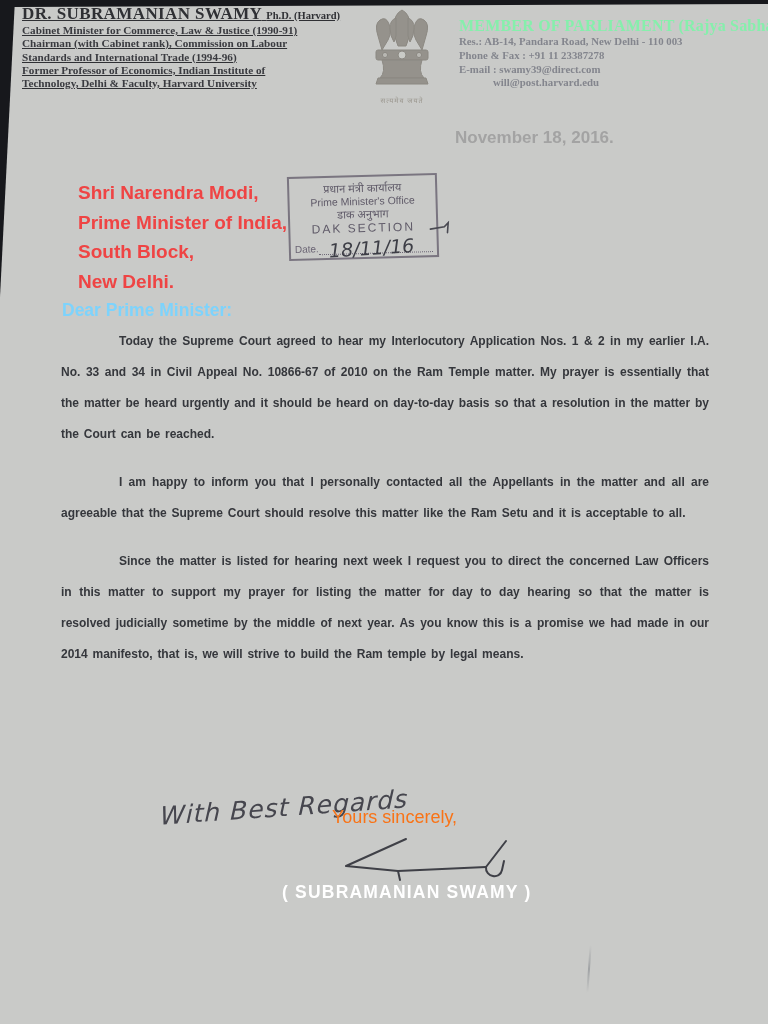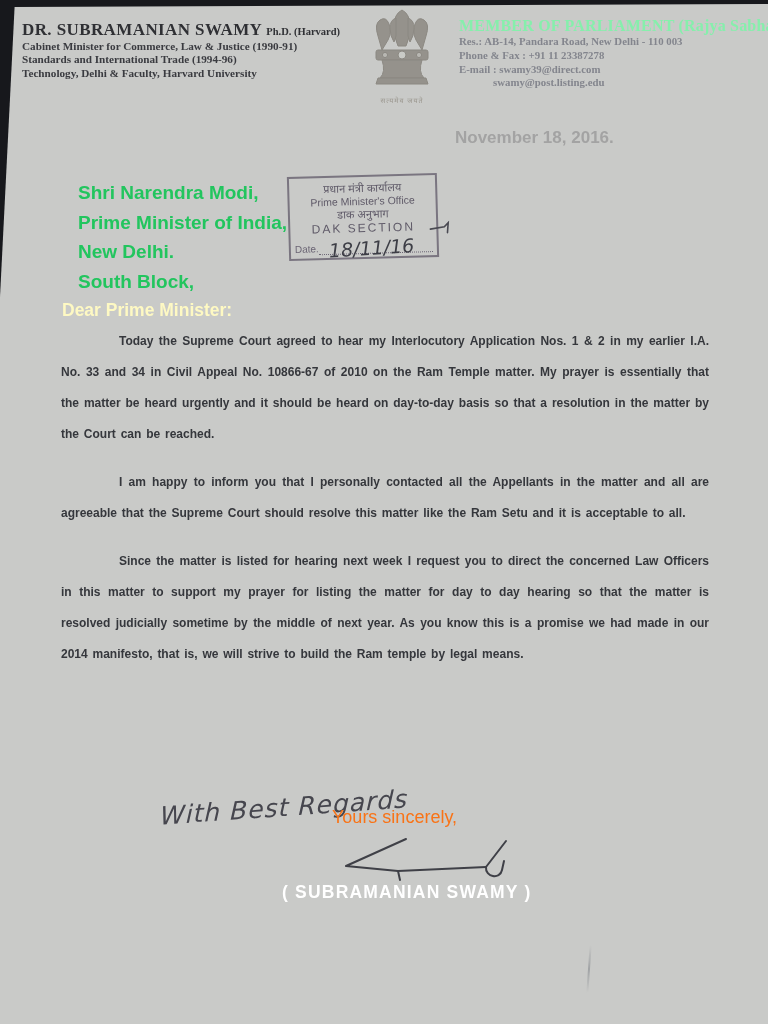--- a/index.html
+++ b/index.html
@@ -13,48 +13,48 @@
     clip-path:polygon(1.9% 0.68%,100% 0.38%,100% 100%,0% 100%,0% 29%);
     background:
       radial-gradient(110% 60% at 78% 102%, rgba(205,209,211,.55) 0%, rgba(205,209,211,0) 60%),
       radial-gradient(90% 55% at 6% 108%, rgba(128,138,150,.50) 0%, rgba(128,138,150,0) 62%),
       radial-gradient(120% 70% at 45% -8%, rgba(226,224,218,.9) 0%, rgba(226,224,218,0) 55%),
       linear-gradient(158deg,#dbdad5 0%,#d5d4d0 26%,#cccccа 45%,#c6c8c8 60%,#b9bec3 84%,#b2b8bf 100%);
     background-color:#c9cac8;
   }
   .content{position:absolute;inset:0;color:#34363b;}
   
-  .lh-left{position:absolute;left:22px;top:20px;width:318px;font-family:"Liberation Serif",serif;color:#2f3034;}
+  .lh-left{position:absolute;left:22px;top:4px;width:318px;font-family:"Liberation Serif",serif;color:#2f3034;text-decoration:underline;}
   .lh-left .name{font-size:17px;font-weight:bold;letter-spacing:.4px;white-space:nowrap;}
   .lh-left .name small{font-size:10.5px;font-weight:bold;letter-spacing:0;}
   .lh-left .line{font-size:11.2px;font-weight:bold;line-height:13.3px;color:#3a3b40;}
   .emblem{position:absolute;left:352px;top:6px;width:100px;text-align:center;}
   .emblem .motto{font-size:7px;color:#9a968e;letter-spacing:1px;}
   .lh-right{position:absolute;left:459px;top:17px;width:300px;font-family:"Liberation Serif",serif;}
   .lh-right .title{font-size:16px;font-weight:bold;color:#86efac;letter-spacing:.2px;white-space:nowrap;}
   .lh-right .line{font-size:10.8px;line-height:13.8px;color:#83858d;font-weight:bold;}
   .lh-right .line.indent{padding-left:34px;}
   
   .dateline{position:absolute;left:455px;top:128px;font-size:17px;font-weight:bold;color:#a3a3a3;}
-  .recipient{position:absolute;left:78px;top:178px;font-size:19px;font-weight:bold;line-height:29.5px;color:#22c55e;}
+  .recipient{position:absolute;left:78px;top:178px;font-size:19px;font-weight:bold;line-height:29.5px;color:#ef4444;}
   .stamp{
     position:absolute;left:288px;top:175px;width:138px;padding:5px 4px 3px 4px;
     border:2px solid rgba(95,88,104,.75);transform:rotate(-1.6deg);
     color:#5f5a68;text-align:center;font-size:10.5px;line-height:13px;
   }
   .stamp .hi{font-size:11px;}
   .stamp .dak{letter-spacing:2px;font-size:12px;margin-top:1px;}
   .stamp .dateRow{display:flex;align-items:flex-end;margin-top:6px;font-size:10px;color:#6b6574;}
   .stamp .dots{flex:1;border-bottom:1.5px dotted #6b6574;height:10px;position:relative;}
   .stamp .handdate{
     position:absolute;left:10px;bottom:-2px;font-family:"DejaVu Sans",sans-serif;
     font-style:italic;font-size:19px;color:#3d3e46;transform:rotate(-2deg);white-space:nowrap;
   }
   .stamp .tick{position:absolute;right:-18px;top:46px;width:26px;height:16px;}
-  .salutation{position:absolute;left:62px;top:300px;font-size:17.5px;font-weight:bold;color:#fef9c3;}
+  .salutation{position:absolute;left:62px;top:300px;font-size:17.5px;font-weight:bold;color:#7dd3fc;}
   .bodytext{position:absolute;left:61px;top:326px;width:648px;}
   .bodytext p{
     margin:0 0 17px 0;font-size:12px;font-weight:bold;line-height:31px;
     text-align:justify;text-indent:58px;color:#35373c;word-spacing:1.5px;
   }
   .bodytext p:last-child{margin-bottom:4px;}
   
   .hand-note{
     position:absolute;left:160px;top:793px;font-family:"DejaVu Sans",sans-serif;
     font-style:italic;font-size:25px;color:#46464e;transform:rotate(-4deg) skewX(-6deg);
@@ -68,21 +68,23 @@
 </head>
 <body>
 
 <div class="photo">
   <div class="paper"></div>
   <div class="content">
 
     <div class="lh-left">
       <div class="name"><span>DR. SUBRAMANIAN SWAMY</span> <small>Ph.D. (Harvard)</small></div>
       <div class="line">Cabinet Minister for Commerce, Law &amp; Justice (1990-91)</div>
+      <div class="line">Chairman (with Cabinet rank), Commission on Labour</div>
       <div class="line">Standards and International Trade (1994-96)</div>
+      <div class="line">Former Professor of Economics, Indian Institute of</div>
       <div class="line">Technology, Delhi &amp; Faculty, Harvard University</div>
     </div>
 
     <div class="emblem">
       <svg width="72" height="86" viewBox="0 0 72 86" style="opacity:.78;filter:blur(.4px);">
         <g fill="#87837c" stroke="#7b776f" stroke-width="1">
 
           <path d="M12 30 Q8 18 14 14 Q20 10 23 18 Q26 26 22 34 L16 44 Z"></path>
           <path d="M60 30 Q64 18 58 14 Q52 10 49 18 Q46 26 50 34 L56 44 Z"></path>
 
@@ -100,30 +102,30 @@
         </g>
       </svg>
       <div class="motto">सत्यमेव जयते</div>
     </div>
 
     <div class="lh-right">
       <div class="title">MEMBER OF PARLIAMENT (Rajya Sabha)</div>
       <div class="line">Res.: AB-14, Pandara Road, New Delhi - 110 003</div>
       <div class="line">Phone &amp; Fax : +91 11 23387278</div>
       <div class="line">E-mail : swamy39@direct.com</div>
-      <div class="line indent">swamy@post.listing.edu</div>
+      <div class="line indent">will@post.harvard.edu</div>
     </div>
 
     <div class="dateline">November 18, 2016.</div>
 
     <div class="recipient">
       <div>Shri Narendra Modi,</div>
       <div>Prime Minister of India,</div>
+      <div>South Block,</div>
       <div>New Delhi.</div>
-      <div>South Block,</div>
     </div>
 
     <div class="stamp">
       <div class="hi">प्रधान मंत्री कार्यालय</div>
       <div>Prime Minister's Office</div>
       <div class="hi">डाक अनुभाग</div>
       <div class="dak">DAK SECTION</div>
       <div class="dateRow">
         <span>Date.</span>
         <span class="dots">

